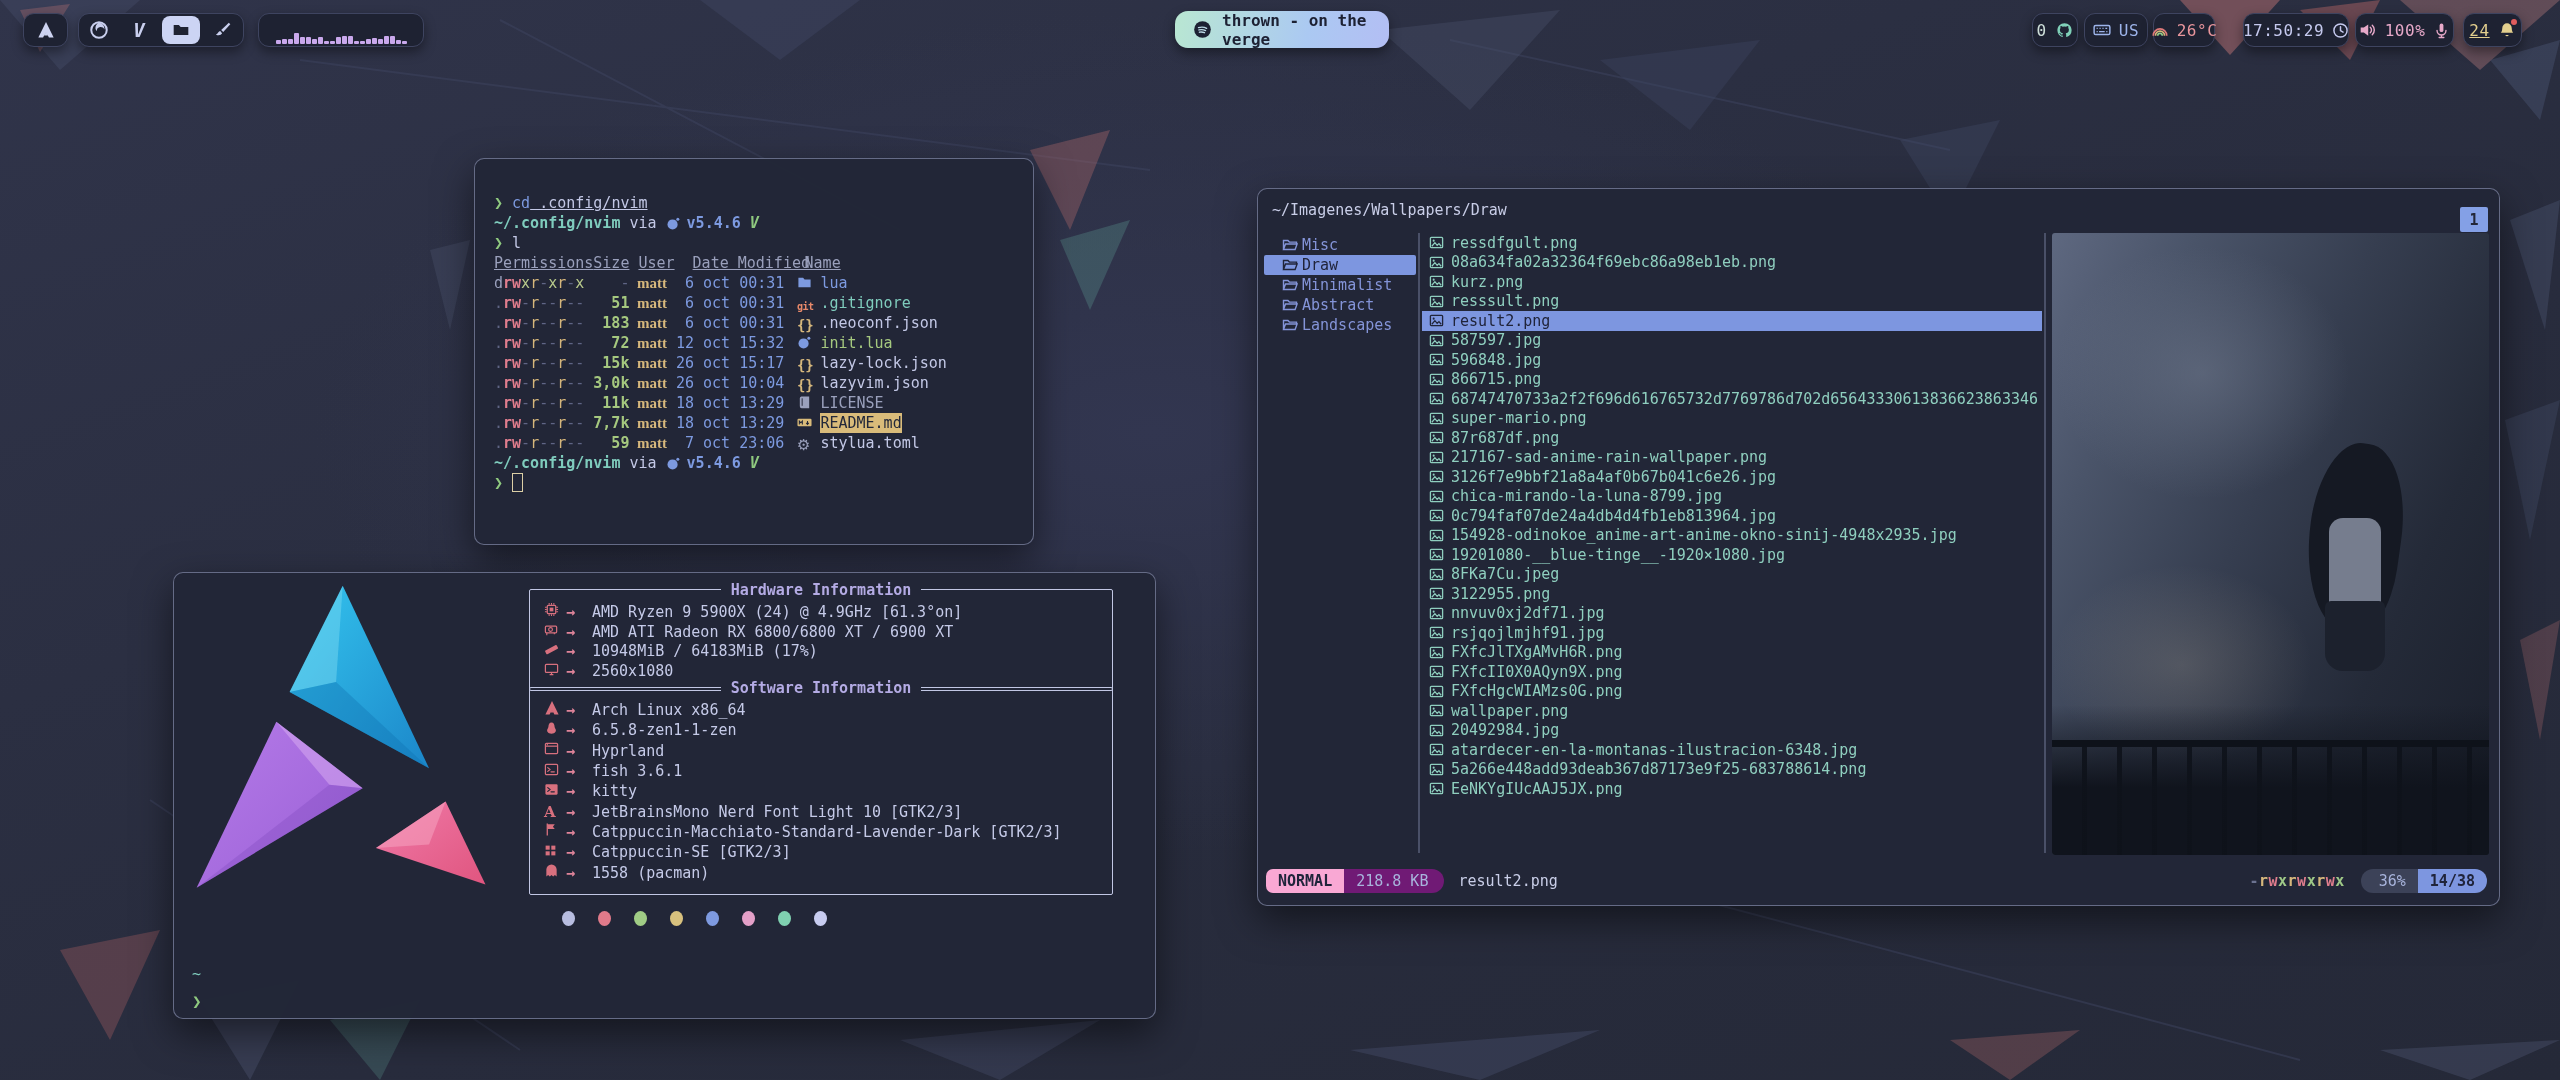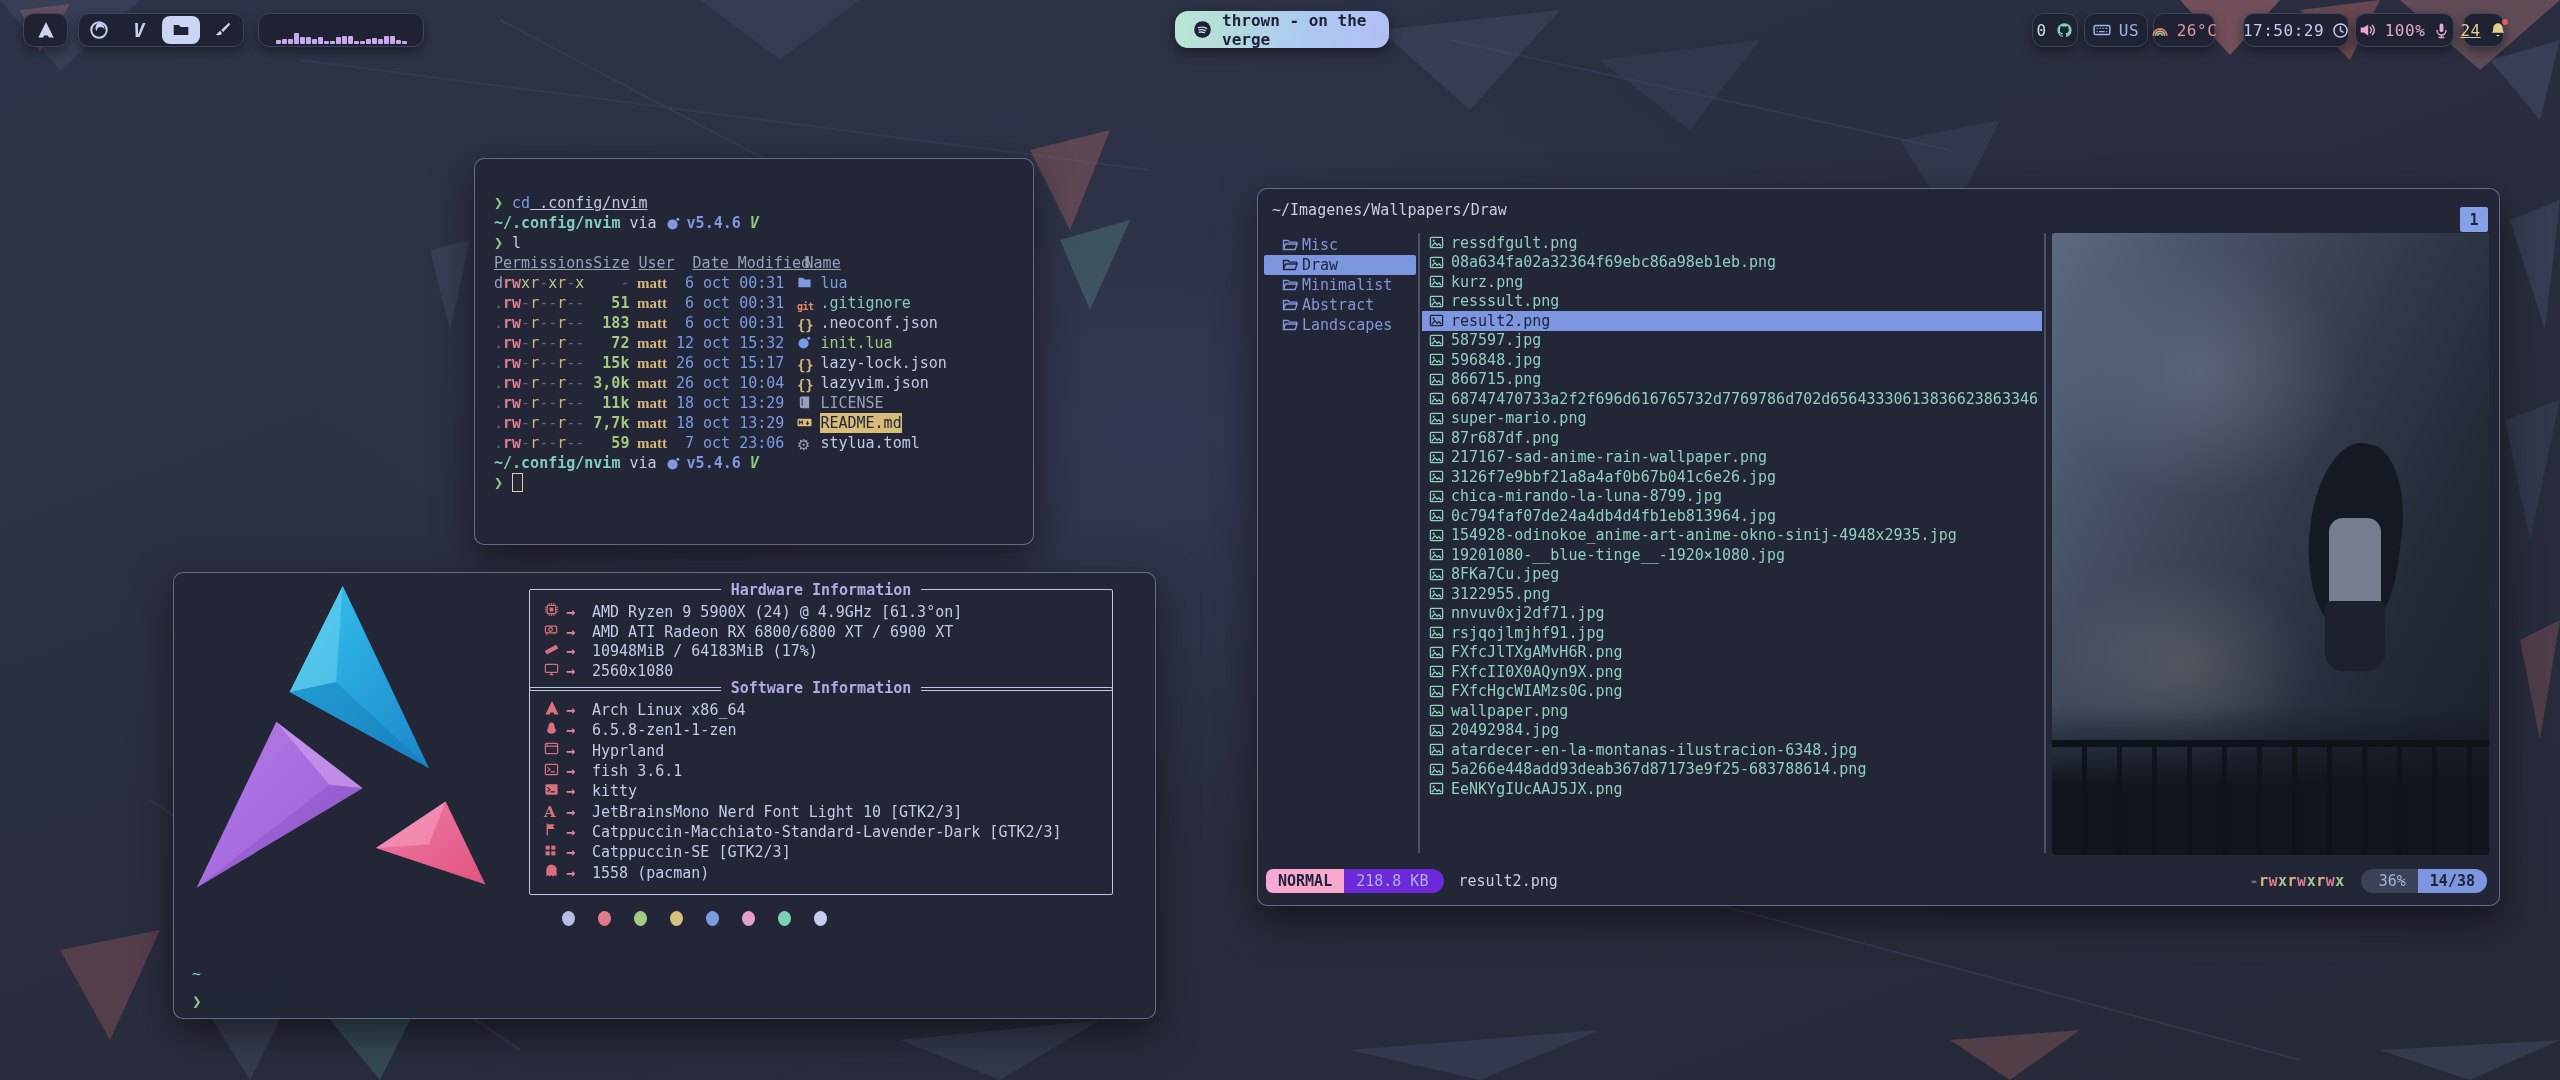--- a/index.html
+++ b/index.html
@@ -253,21 +253,21 @@
           </svg>
         </span>
         <span class="stat-val" style="color: rgb(231, 169, 201);">100%</span>
         <span class="icn" style="color: rgb(231, 169, 201);">
           <svg width="17" height="17" viewBox="0 0 16 16">
             <rect x="6.2" y="1.5" width="3.6" height="8" rx="1.8" fill="currentColor"></rect>
             <path d="M3.8 8a4.2 4.2 0 0 0 8.4 0M8 12.4v2.2M5.8 14.6h4.4" stroke="currentColor" stroke-width="1.3" fill="none" stroke-linecap="round"></path>
           </svg>
         </span>
       </div>
-      <div class="pill" style="left: 2463px; width: 41px; gap: 8px; color: rgb(227, 207, 142); text-decoration: underline;">
+      <div class="pill" style="left: 2463px; width: 59px; gap: 8px; color: rgb(227, 207, 142); text-decoration: underline;">
         <span class="stat-val" style="color: rgb(227, 207, 142);">24</span>
         <span class="icn" style="color: rgb(227, 207, 142); position: relative;">
           <svg width="18" height="18" viewBox="0 0 16 16">
             <path d="M8 2a4.2 4.2 0 0 0-4.2 4.2c0 3-1.3 4.3-1.3 4.3h11s-1.3-1.3-1.3-4.3A4.2 4.2 0 0 0 8 2zM6.5 12.5a1.6 1.6 0 0 0 3 0" fill="currentColor"></path>
           </svg>
           <span style="position: absolute; right: -1px; top: -2px; width: 6px; height: 6px; border-radius: 50%; background: rgb(224, 92, 92);"></span>
         </span>
       </div>
     </div>
 
@@ -646,21 +646,21 @@
       <div class="girl-hair"></div>
         <div class="girl-body"></div>
         <div class="girl-skirt"></div>
       <div class="hill"></div>
         <div class="rail-top"></div>
         <div class="rail-posts"></div>
     </div>
 
     <div style="position:absolute;left:8px;right:12px;top:680px;height:24px;display:flex;align-items:center;">
       <span class="sb-seg" style="background:#f9a8d4;color:#20243a;font-weight:bold;border-radius:7px 0 0 7px;">NORMAL</span>
-      <span class="sb-seg" style="background:#6d28d9;color:#a8b4dc;border-radius:0 12px 12px 0;padding-right:16px;">218.8 KB</span>
+      <span class="sb-seg" style="background:#701a75;color:#a8b4dc;border-radius:0 12px 12px 0;padding-right:16px;">218.8 KB</span>
       <span style="margin-left:14px;font-size:15px;color:#c9cee8;">result2.png</span>
       <span style="flex:1;"></span>
       <span id="sb-perms" style="font-size:15px;font-weight:bold;letter-spacing:.5px;"><span style="color: rgb(107, 114, 144);">-</span><span style="color: rgb(214, 183, 124);">r</span><span style="color: rgb(224, 125, 141);">w</span><span style="color: rgb(158, 200, 135);">x</span><span style="color: rgb(214, 183, 124);">r</span><span style="color: rgb(224, 125, 141);">w</span><span style="color: rgb(158, 200, 135);">x</span><span style="color: rgb(214, 183, 124);">r</span><span style="color: rgb(224, 125, 141);">w</span><span style="color: rgb(158, 200, 135);">x</span></span>
       <span class="sb-seg" style="margin-left:16px;background:#3c4258;color:#a8b4dc;border-radius:12px 0 0 12px;padding-left:18px;">36%</span>
       <span class="sb-seg" style="background:#7d96e0;color:#20243a;font-weight:bold;border-radius:0 12px 12px 0;">14/38</span>
     </div>
   </div>
 
   <div id="notif">
     <div>Wallpaper Changed</div>

